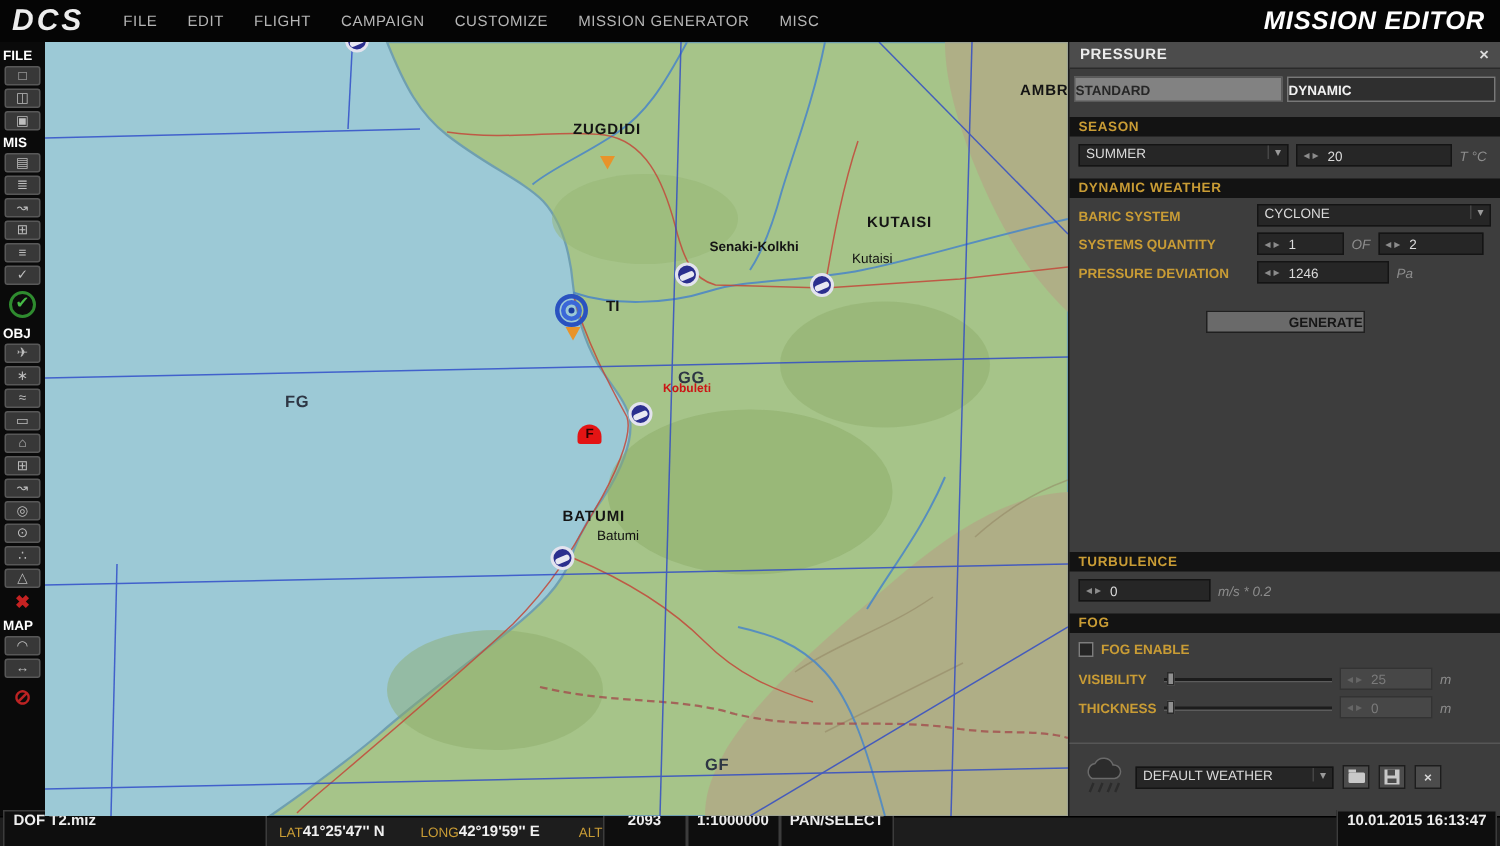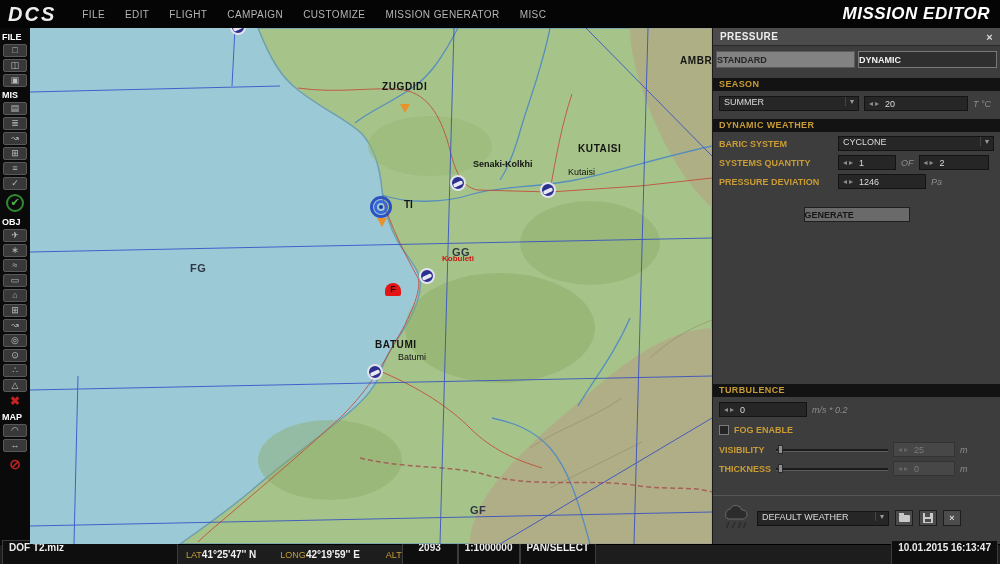--- a/index.html
+++ b/index.html
@@ -72,22 +72,22 @@
   .dropdown { background:#262626; border:1px solid #141414; height:15px; display:flex; align-items:flex-start;
               color:#dadada; padding:0 4px; cursor:pointer; }
   .dd-ar { margin-left:auto; color:#9a9a9a; font-size:8px; border-left:1px solid #454545; padding-left:4px; }
   .spinner { background:#262626; border:1px solid #141414; height:15px; display:flex; align-items:center;
              color:#dadada; padding:0 4px; gap:2px; cursor:pointer; }
   .sp-ar { color:#8c8c8c; font-size:8px; }
   .sp-val { margin-left:4px; }
   .spinner.disabled { background:#474747; border-color:#333; color:#7b7b7b; }
   .spinner.disabled .sp-ar { color:#666; }
   .unit { color:#8d8d8d; font-style:italic; }
-  .btn-generate { margin:16px auto 16px; width:106px; height:15px; background:#6a6a6a; border:1px solid #1f1f1f;
-                  color:#161616; font-weight:bold; text-align:left; line-height:14px; cursor:pointer; }
+  .btn-generate { margin:16px auto 0; width:106px; height:15px; background:#6a6a6a; border:1px solid #1f1f1f;
+                  color:#161616; font-weight:bold; text-align:right; line-height:14px; cursor:pointer; }
   .gap-turb { margin-top:146px; }
   .checkbox { width:10px; height:10px; background:#242424; border:1px solid #7c7c7c; cursor:pointer; }
   .slider { position:relative; width:112px; height:11px; cursor:pointer; }
   .slider::before { content:""; position:absolute; left:0; right:0; top:5px; height:2px; background:#1c1c1c;
                     border-bottom:1px solid #5c5c5c; }
   .slider .handle { position:absolute; left:2px; top:1px; width:5px; height:9px; background:#8f8f8f;
                     border:1px solid #2a2a2a; }
   .preset { margin-top:auto; margin-bottom:4px; display:flex; align-items:center; gap:6px;
             padding:8px 6px; border-top:1px solid #565656; }
   .mini-btn { width:18px; height:16px; background:#4c4c4c; border:1px solid #1d1d1d; display:flex;
@@ -296,20 +296,21 @@
       <div class="section-bar gap-turb">TURBULENCE</div>
       <div class="row">
         <div class="spinner" style="width:88px">
           <span class="sp-ar">◂</span>
           <span class="sp-ar">▸</span>
           <span class="sp-val">0</span>
         </div>
         <span class="unit">m/s * 0.2</span>
       </div>
 
+      <div class="section-bar">FOG</div>
       <div class="frow" style="padding-top:6px">
         <div class="checkbox"></div>
         <span class="flabel" style="width:auto;flex:0 0 auto">FOG ENABLE</span>
       </div>
       <div class="frow" style="padding-top:5px">
         <span class="flabel-sm">VISIBILITY</span>
         <div class="slider">
             <span class="handle"></span>
           </div>
         <div class="spinner disabled" style="width:62px">

